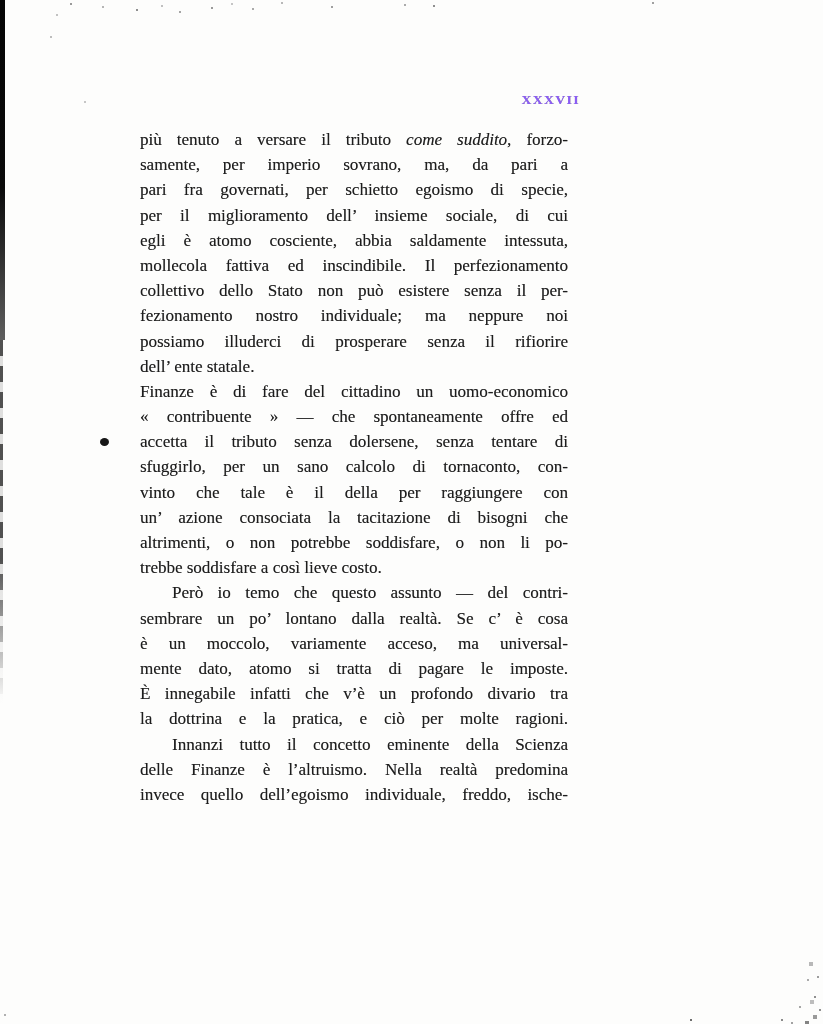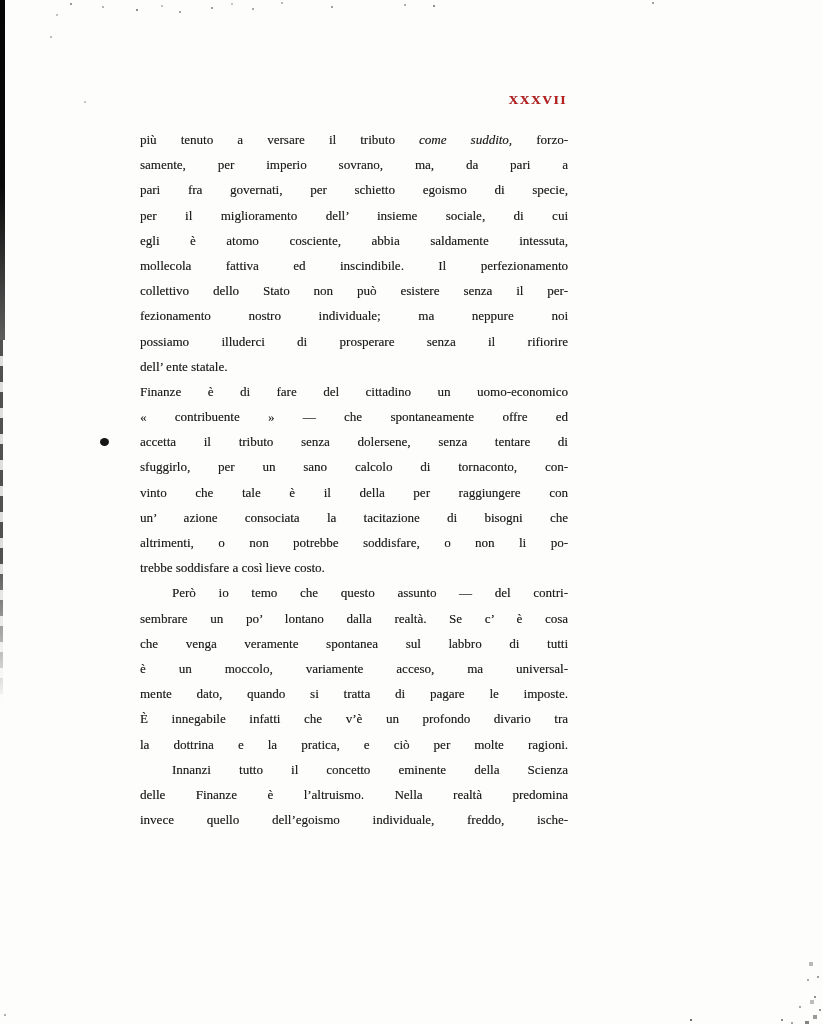--- a/index.html
+++ b/index.html
@@ -17,37 +17,37 @@
     position: relative;
     width: 823px;
     height: 1024px;
     background: #fdfdfc;
     overflow: hidden;
   }
   
   .page-number {
     position: absolute;
     top: 92px;
-    left: 0;
+    left: 13px;
     width: 567px;
     text-align: right;
     font-size: 13.5px;
     font-weight: 700;
     letter-spacing: 1.5px;
-    color: #b91c1c;
+    color: #8b5cf6;
     text-transform: uppercase;
     text-shadow: 0.3px 0.3px 0 rgba(0,0,0,0.4);
   }
   .text-block {
     position: absolute;
     left: 140px;
     top: 127px;
     width: 428px;
     color: #1d1d1d;
-    font-size: 13px;
+    font-size: 17px;
     line-height: 25.2px;
     text-shadow: 0.25px 0.25px 0 rgba(20,20,20,0.45);
   }
   .line {
     text-align: justify;
     text-align-last: justify;
     height: 25.2px;
     overflow: hidden;
   }
   .line.no-stretch {
@@ -168,23 +168,22 @@
       <div class="line"><span>Finanze è di fare del cittadino un uomo-economico</span></div>
       <div class="line"><span>« contribuente » — che spontaneamente offre ed</span></div>
       <div class="line"><span>accetta il tributo senza dolersene, senza tentare di</span></div>
       <div class="line"><span>sfuggirlo, per un sano calcolo di tornaconto, con-</span></div>
       <div class="line"><span>vinto che tale è il della per raggiungere con</span></div>
       <div class="line"><span>un’ azione consociata la tacitazione di bisogni che</span></div>
       <div class="line"><span>altrimenti, o non potrebbe soddisfare, o non li po-</span></div>
       <div class="line no-stretch"><span>trebbe soddisfare a così lieve costo.</span></div>
       <div class="line indent"><span>Però io temo che questo assunto — del contri-</span></div>
       <div class="line"><span>sembrare un po’ lontano dalla realtà. Se c’ è cosa</span></div>
-      <div class="line"><span>che venga veramente spontanea sul labbro di tutti</span></div>
       <div class="line"><span>è un moccolo, variamente acceso, ma universal-</span></div>
-      <div class="line"><span>mente dato, quando si tratta di pagare le imposte.</span></div>
+      <div class="line"><span>mente dato, atomo si tratta di pagare le imposte.</span></div>
       <div class="line"><span>È innegabile infatti che v’è un profondo divario tra</span></div>
       <div class="line"><span>la dottrina e la pratica, e ciò per molte ragioni.</span></div>
       <div class="line indent"><span>Innanzi tutto il concetto eminente della Scienza</span></div>
       <div class="line"><span>delle Finanze è l’altruismo. Nella realtà predomina</span></div>
       <div class="line"><span>invece quello dell’egoismo individuale, freddo, ische-</span></div>
     </div>
 
 </div>
 
 </body></html>

